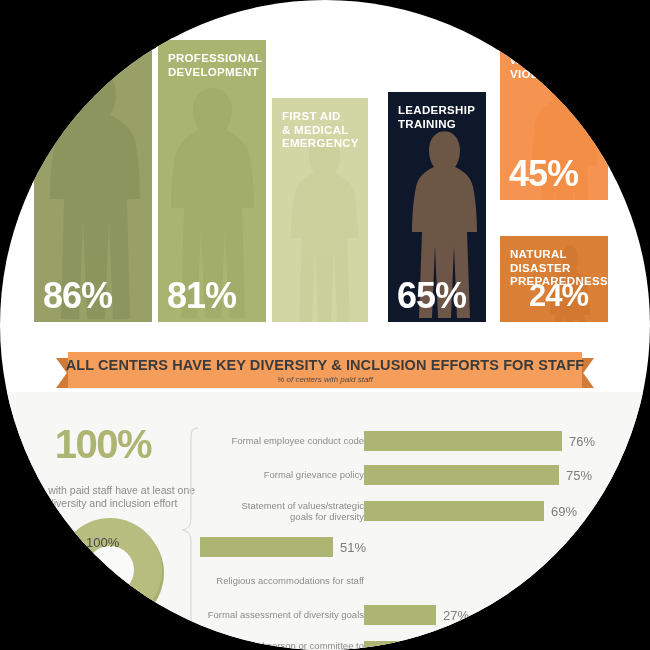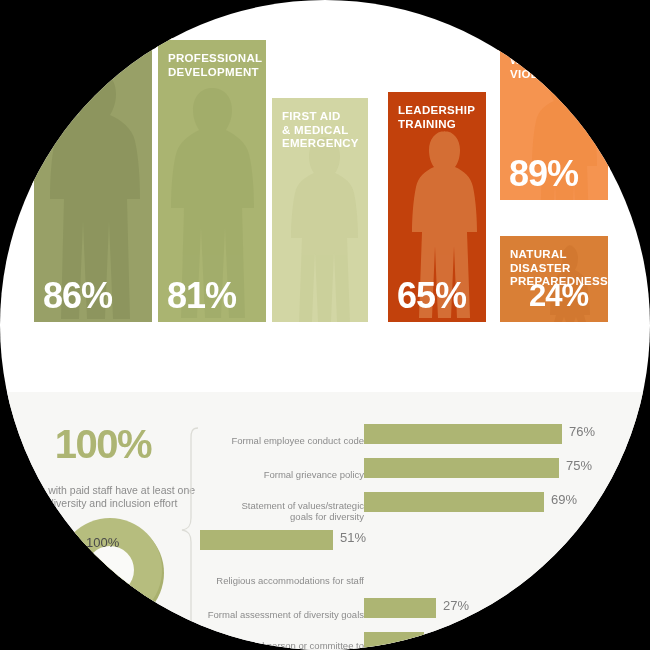--- a/index.html
+++ b/index.html
@@ -174,21 +174,21 @@
     align-items: center;
   }
   .hlabel {
     width: 164px;
     text-align: right;
     color: #8c8c8c;
     font-size: 9.5px;
     line-height: 11.5px;
     white-space: pre-line;
   }
-  .hbar-zone { position: relative; flex: 1; height: 100%; display: flex; }
+  .hbar-zone { position: relative; flex: 1; height: 100%; display: flex; align-items: center; }
   .hbar {
     height: 20px;
     background: #adb573;
   }
   .hval {
     margin-left: 7px;
     color: #7d7d7d;
     font-size: 13px;
     white-space: nowrap;
   }
@@ -228,54 +228,62 @@
         <div class="silhouette" style="right:4px;">
           <svg width="78" height="190" viewBox="0 0 78 190">
             <path fill="#c3c891" d="M39 5c-10 0-16 9-16 19 0 7 2 13 5 17-9 4-17 10-19 20-3 14-4 33-4 45h11l-3 84h13l3-70 3 70h13l3-70 3 70h13l-3-84h11c0-12-1-31-4-45-2-10-10-16-19-20 3-4 5-10 5-17 0-10-6-19-16-19z"></path>
           </svg>
         </div>
         <div class="tbar-label">FIRST AID
 &amp; MEDICAL
 EMERGENCY</div>
       </div>
 
-      <div class="tbar" style="left:386px; width:102px; height:232px; background:#c2410c;">
+      <div class="tbar" style="left:386px; width:102px; height:232px; background:#0f172a;">
         <div class="silhouette" style="right:4px;">
           <svg width="74" height="196" viewBox="0 0 74 196">
             <path fill="#eeae6f" d="M37 5c-10 0-16 9-16 19 0 7 2 13 5 17-9 4-16 10-18 20-3 14-4 33-4 45h10l-3 86h13l3-72 3 72h13l3-72 3 72h13l-3-86h10c0-12-1-31-4-45-2-10-9-16-18-20 3-4 5-10 5-17 0-10-6-19-16-19z"></path>
           </svg>
         </div>
         <div class="tbar-label">LEADERSHIP
 TRAINING</div>
         <div class="tbar-value">65%</div>
       </div>
 
       <div class="tbar" style="left:498px; width:112px; height:160px; bottom:140px; background:#f59450;">
         <div class="silhouette" style="right:6px; bottom:-60px;">
           <svg width="74" height="200" viewBox="0 0 74 200">
             <path fill="#ef8539" d="M37 5c-10 0-16 9-16 19 0 7 2 13 5 17-9 4-16 10-18 20-3 14-4 33-4 45h10l-3 89h13l3-75 3 75h13l3-75 3 75h13l-3-89h10c0-12-1-31-4-45-2-10-9-16-18-20 3-4 5-10 5-17 0-10-6-19-16-19z"></path>
           </svg>
         </div>
         <div class="tbar-label">WORKPLACE
 VIOLENCE</div>
-        <div class="tbar-value">89%</div>
+        <div class="tbar-value">45%</div>
       </div>
 
       <div class="tbar" style="left:498px; width:112px; height:88px; bottom:18px; background:#d97f36;">
         <div class="silhouette" style="right:12px;">
           <svg width="46" height="80" viewBox="0 0 46 80">
             <path fill="#c97029" d="M23 3c-7 0-11 6-11 13 0 5 1 9 3 12-6 3-11 7-12 14-2 9-3 23-3 31h6l-2 7h8l2-5 2 5h8l2-5 2 5h8l-2-7h6c0-8-1-22-3-31-1-7-6-11-12-14 2-3 3-7 3-12 0-7-4-13-11-13z"></path>
           </svg>
         </div>
         <div class="tbar-label">NATURAL DISASTER
 PREPAREDNESS</div>
         <div class="tbar-value" style="font-size:31px;margin-left:20px;">24%</div>
       </div>
     </div>
 
+    <div id="banner-wrap">
+      <div class="ribbon-tail left"></div>
+      <div class="ribbon-tail right"></div>
+      <div id="ribbon-body">
+        <div id="ribbon-title">ALL CENTERS HAVE KEY DIVERSITY &amp; INCLUSION EFFORTS FOR STAFF</div>
+        <div id="ribbon-sub">% of centers with paid staff</div>
+      </div>
+    </div>
 
     <div id="stat-block">
       <div id="stat-big">100%</div>
       <div id="stat-desc" style="white-space:pre-line;">centers with paid staff have at least one
 key diversity and inclusion effort</div>
     </div>
 
     <div id="donut">
       <svg width="130" height="130" viewBox="0 0 130 130">
         <circle cx="62" cy="68" r="52" fill="#a9b06e"></circle>

